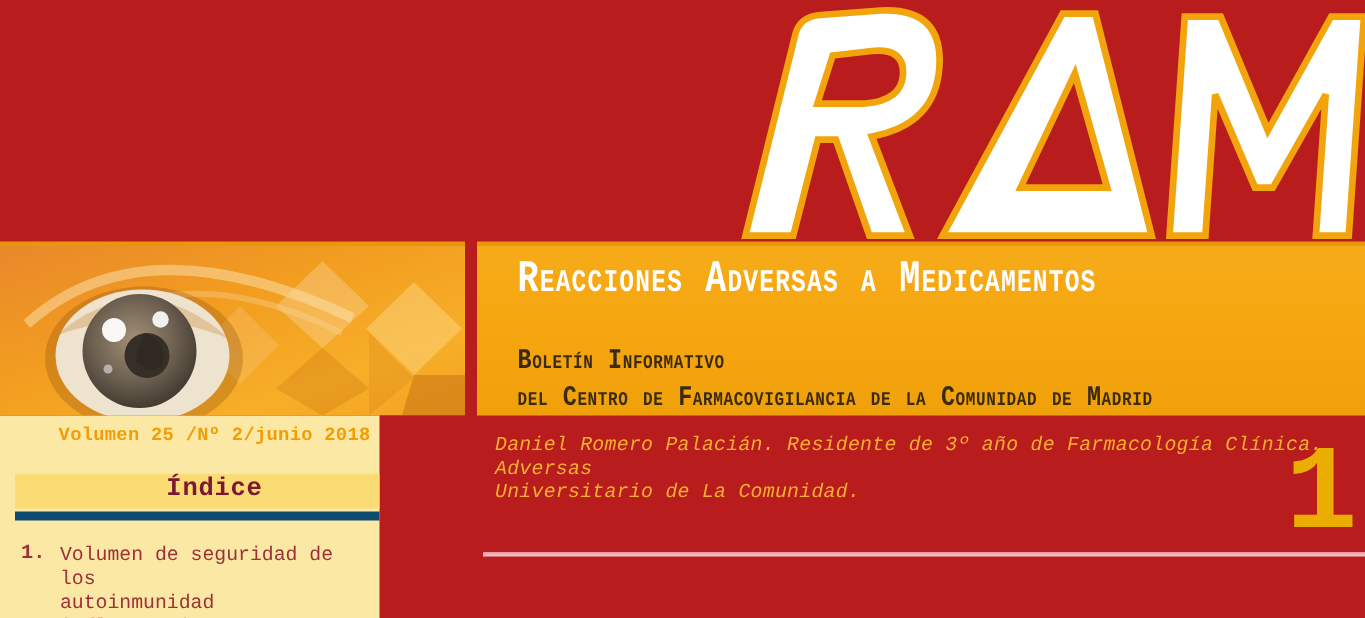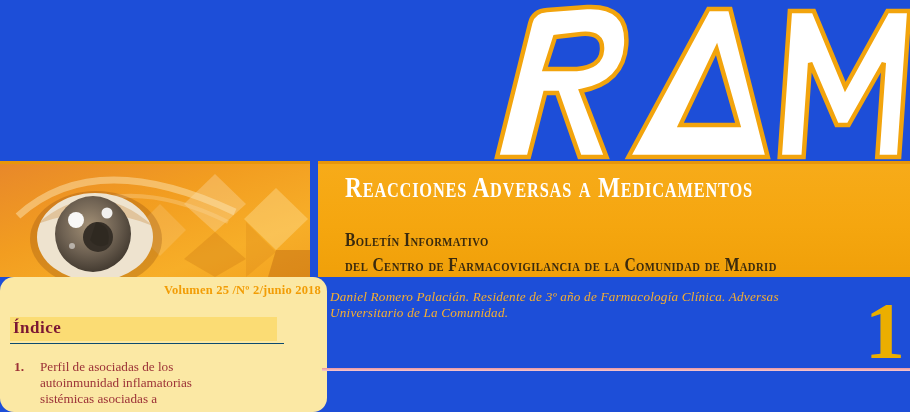--- a/index.html
+++ b/index.html
@@ -1,18 +1,18 @@
 <!DOCTYPE html>
 <html><head>
 <meta charset="utf-8">
 <style>
   html,body { margin:0; padding:0; background:#fff; }
   .page {
-    position:relative; width:910px; height:412px; background:#1d4ed8;
-    overflow:hidden; font-family:Liberation Serif, serif;
+    position:relative; width:910px; height:412px; background:#b91c1c;
+    overflow:hidden; font-family:Liberation Mono, monospace;
   }
 
   
   .logo { position:absolute; left:474px; top:1px; width:438px; height:160px; }
   .logo svg { display:block; width:100%; height:100%; overflow:visible; }
   .sr-only { position:absolute; width:1px; height:1px; overflow:hidden; clip:rect(0 0 0 0); white-space:nowrap; }
 
   
   .band { position:absolute; left:0; top:161px; width:910px; height:116px; }
   .band-eye {
@@ -33,26 +33,26 @@
   }
   .band-sub {
     color:#3A2A0E; font-variant:small-caps; font-weight:bold; font-size:19px;
     transform:scaleX(0.82); transform-origin:0 0; white-space:nowrap;
     letter-spacing:0.5px;
   }
   .band-sub1 { margin-top:25px; }
   .band-sub2 { margin-top:3px; }
 
   
-  .sidebar { position:absolute; left:0; top:277px; width:327px; height:135px; background:#FBE8A4; overflow:hidden;border-radius:14px; }
+  .sidebar { position:absolute; left:0; top:277px; width:253px; height:135px; background:#FBE8A4; overflow:hidden; }
   .issue {
     margin:6px 6px 0 0; text-align:right; font-weight:bold; font-size:12.5px;
     color:#F29D06; letter-spacing:0.2px;
   }
-  .indice-wrap { margin:19px 0 0 10px; width:274px; border-bottom:1px solid #0c4a6e; padding-bottom:2px; }
+  .indice-wrap { margin:19px 0 0 10px; width:274px; border-bottom:6px solid #0c4a6e; padding-bottom:2px;text-align:center; }
   .indice-hl {
     display:block; width:260px; background:#FBDC74; padding:1px 4px 3px 3px;
     font-weight:bold; font-size:17px; color:#7B1633; letter-spacing:0.5px;
   }
   .toc { display:flex; margin:15px 0 0 14px; color:#9C3137; }
   .toc-num { font-weight:bold; font-size:13.5px; width:26px; flex:none; }
   .toc-lines { font-size:13.2px; line-height:16px; }
 
   
   .content { position:absolute; left:318px; top:277px; right:0; bottom:0; }
@@ -146,21 +146,21 @@
   </div>
 
   <div class="sidebar">
     <div class="issue">Volumen 25 /Nº 2/junio 2018</div>
     <div class="indice-wrap">
       <span class="indice-hl">Índice</span>
     </div>
     <div class="toc">
       <div class="toc-num">1.</div>
       <div class="toc-lines">
-        <div>Perfil de asociadas de los</div>
+        <div>Volumen de seguridad de los</div>
         <div>autoinmunidad inflamatorias</div>
         <div>sistémicas asociadas a</div>
       </div>
     </div>
   </div>
 
   <div class="content">
     <div class="article-number">1</div>
     <div class="rule"></div>
     <div class="author">

